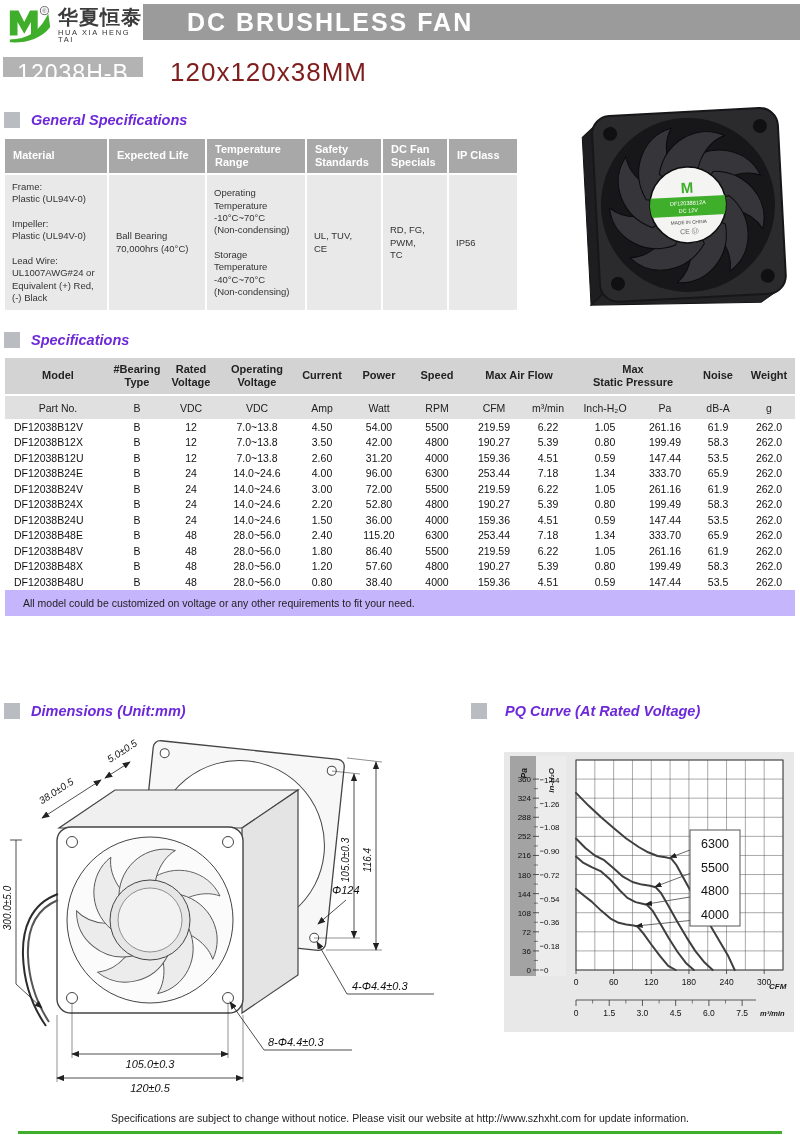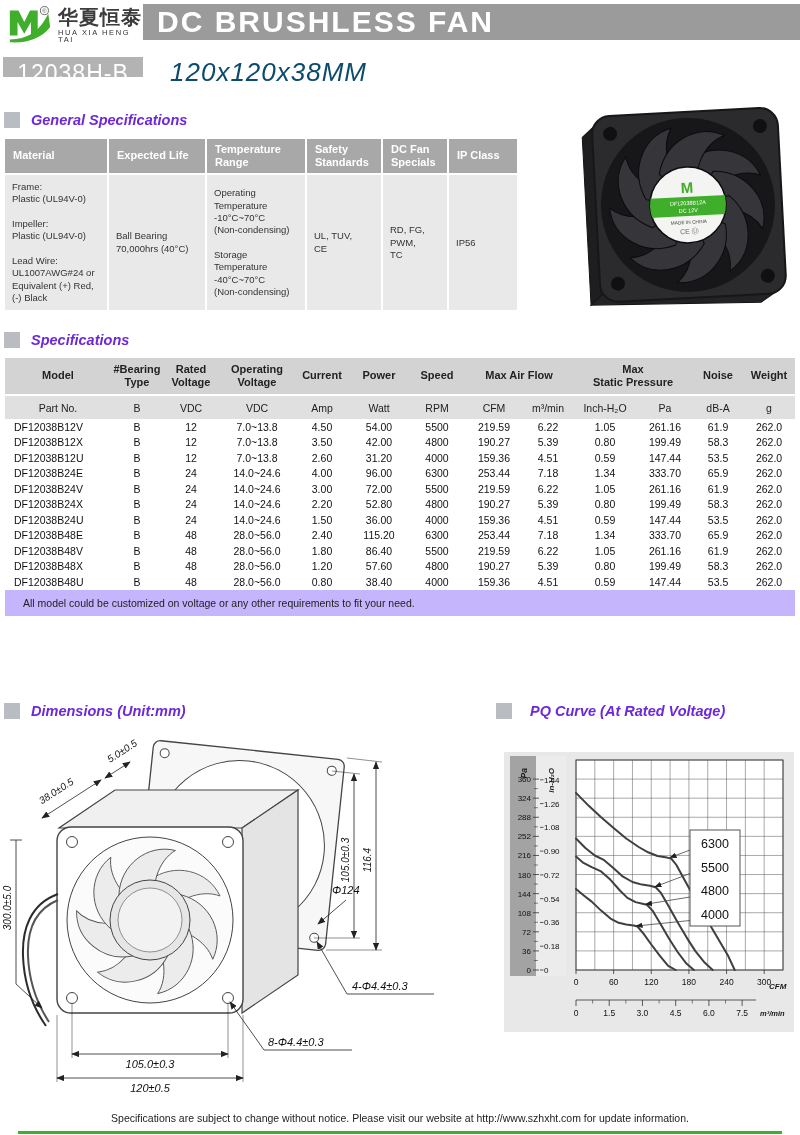--- a/index.html
+++ b/index.html
@@ -10,28 +10,28 @@
   }
   .abs { position:absolute; }
 
   
   .logo { left:6px; top:2px; width:140px; height:46px; display:flex; align-items:center; }
   .logo-txt { margin-left:4px; line-height:1; }
   .logo-cn { font-size:20px; font-weight:bold; color:#3c3c3c; letter-spacing:1px; }
   .logo-en { font-size:7.5px; font-weight:normal; color:#333; letter-spacing:1.6px; margin-top:2px; }
   .banner {
     left:143px; top:4px; width:657px; height:36px; background:#9b9b9b;
-    color:#fff; font-size:30px; font-weight:bold; letter-spacing:2px;
-    line-height:36px; padding-left:14px;
+    color:#fff; font-size:25px; font-weight:bold; letter-spacing:2px;
+    line-height:36px; padding-left:44px;
   }
   .model-badge {
     left:3px; top:57px; width:140px; height:20px; background:#b3b3b3;
     color:#fff; font-size:23px; text-align:center; line-height:32px; letter-spacing:1px;
   }
-  .size-text { left:170px; top:57px; font-size:26px; color:#0c4a6e; letter-spacing:1px;font-style:italic; }
+  .size-text { left:170px; top:57px; font-size:26px; color:#7f1d1d; letter-spacing:1px; }
 
   
   .sec-head { display:flex; gap:11px; font-weight:bold; font-size:14.5px; color:#6d28d9;font-style:italic; }
   .sec-head .sq { width:16px; height:16px; background:#b9bdc1; flex:0 0 auto; }
 
   
   #general-table { left:3px; top:137px; border-collapse:separate; border-spacing:2px; table-layout:fixed; width:514px; }
   #general-table th {
     background:#a8a8a8; color:#fff; font-size:11px; font-weight:bold;
     text-align:left; vertical-align:middle; padding:3px 8px; height:34px; line-height:1.2;
@@ -488,21 +488,21 @@
   <text class="dimtr" transform="translate(9,176) rotate(-90)" text-anchor="middle">300.0±5.0</text>
   <text class="dimt" x="330" y="162">Φ124</text>
   <text class="dimtr" transform="translate(347,128) rotate(-90)" text-anchor="middle">105.0±0.3</text>
   <text class="dimtr" transform="translate(369,128) rotate(-90)" text-anchor="middle">116.4</text>
   <text class="dimt" x="148" y="336" text-anchor="middle">105.0±0.3</text>
   <text class="dimt" x="148" y="360" text-anchor="middle">120±0.5</text>
   <text class="dimt" x="350" y="258">4-Φ4.4±0.3</text>
   <text class="dimt" x="266" y="314">8-Φ4.4±0.3</text>
 </svg>
 
-<div class="abs sec-head" style="left:496px; top:703px;gap:18px;">
+<div class="abs sec-head" style="left:471px; top:703px;gap:18px;">
   <span class="sq"></span>
   <span>PQ Curve (At Rated Voltage)</span>
 </div>
 
 <svg class="abs" id="pq-svg" style="left:498px; top:752px;" width="298" height="300" viewBox="0 0 298 300">
   <defs>
     <marker id="arr" markerWidth="9" markerHeight="7" refX="8" refY="3.5" orient="auto">
         <path d="M0,0 L9,3.5 L0,7 Z" fill="#222"></path>
       </marker>
   </defs>

